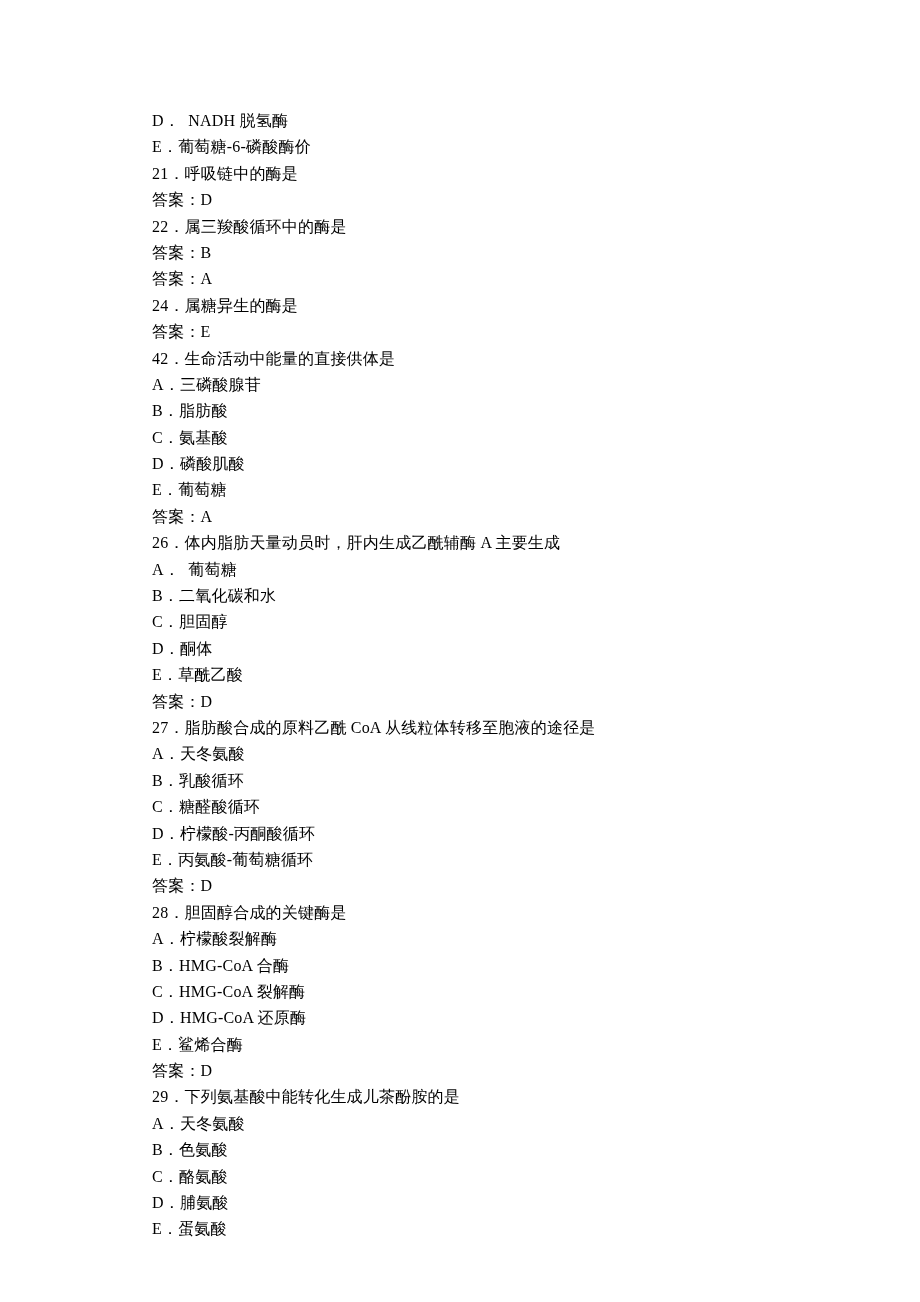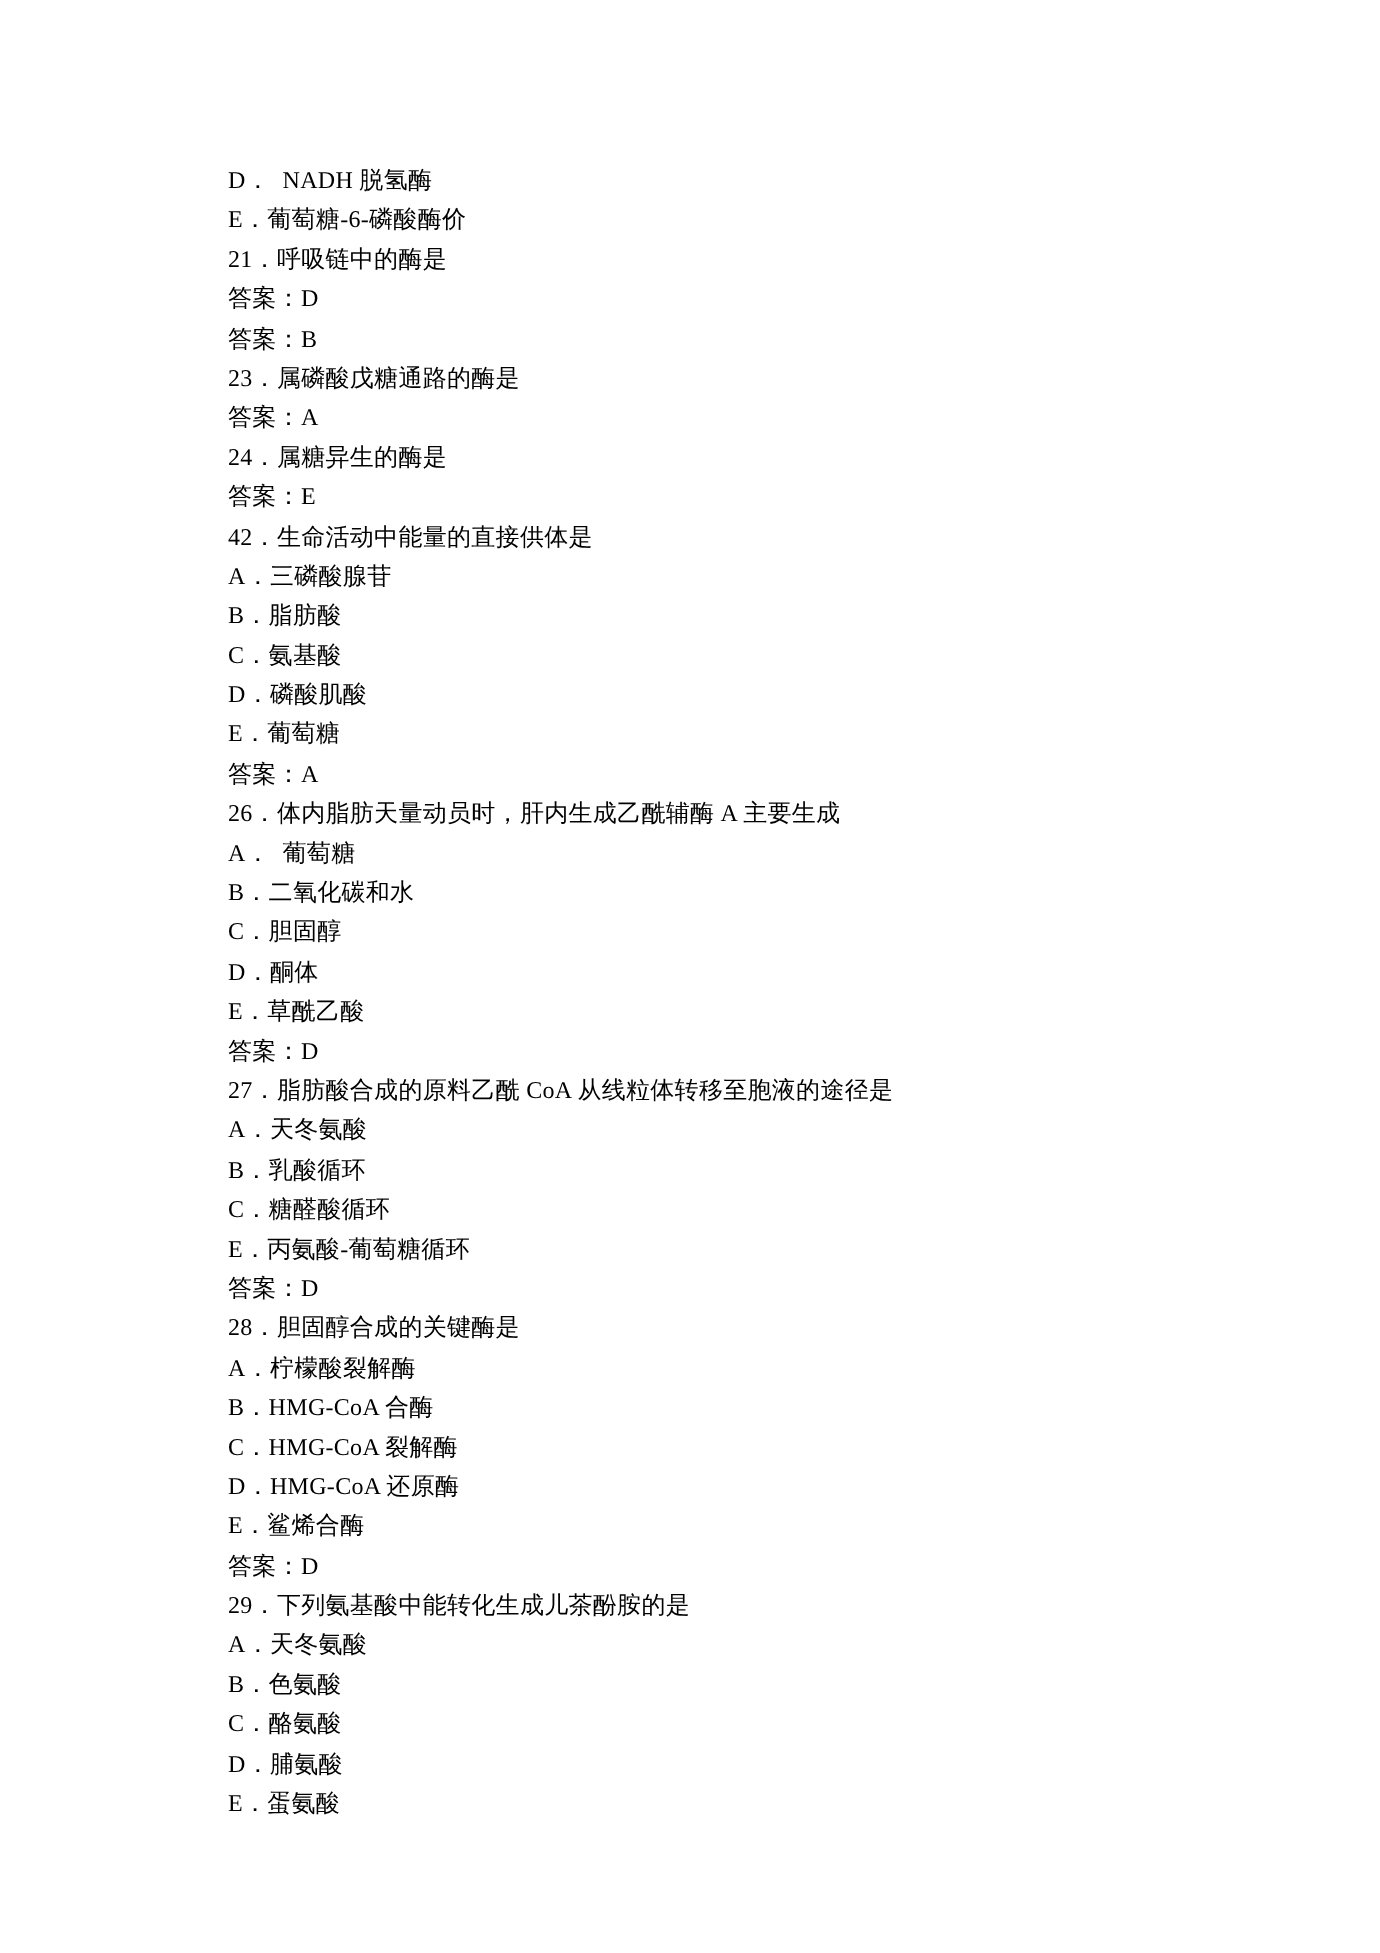--- a/index.html
+++ b/index.html
@@ -23,22 +23,22 @@
   }
 </style>
 </head>
 <body>
 
 <div class="page">
   <div class="line">D．  NADH 脱氢酶</div>
   <div class="line">E．葡萄糖-6-磷酸酶价</div>
   <div class="line">21．呼吸链中的酶是</div>
   <div class="line">答案：D</div>
+  <div class="line">22．属三羧酸循环中的酶是</div>
   <div class="line">答案：B</div>
-  <div class="line">23．属磷酸戊糖通路的酶是</div>
   <div class="line">答案：A</div>
   <div class="line">24．属糖异生的酶是</div>
   <div class="line">答案：E</div>
   <div class="line">42．生命活动中能量的直接供体是</div>
   <div class="line">A．三磷酸腺苷</div>
   <div class="line">B．脂肪酸</div>
   <div class="line">C．氨基酸</div>
   <div class="line">D．磷酸肌酸</div>
   <div class="line">E．葡萄糖</div>
   <div class="line">答案：A</div>
@@ -46,20 +46,21 @@
   <div class="line">A．  葡萄糖</div>
   <div class="line">B．二氧化碳和水</div>
   <div class="line">C．胆固醇</div>
   <div class="line">D．酮体</div>
   <div class="line">E．草酰乙酸</div>
   <div class="line">答案：D</div>
   <div class="line">27．脂肪酸合成的原料乙酰 CoA 从线粒体转移至胞液的途径是</div>
   <div class="line">A．天冬氨酸</div>
   <div class="line">B．乳酸循环</div>
   <div class="line">C．糖醛酸循环</div>
+  <div class="line">D．柠檬酸-丙酮酸循环</div>
   <div class="line">E．丙氨酸-葡萄糖循环</div>
   <div class="line">答案：D</div>
   <div class="line">28．胆固醇合成的关键酶是</div>
   <div class="line">A．柠檬酸裂解酶</div>
   <div class="line">B．HMG-CoA 合酶</div>
   <div class="line">C．HMG-CoA 裂解酶</div>
   <div class="line">D．HMG-CoA 还原酶</div>
   <div class="line">E．鲨烯合酶</div>
   <div class="line">答案：D</div>
   <div class="line">29．下列氨基酸中能转化生成儿茶酚胺的是</div>

